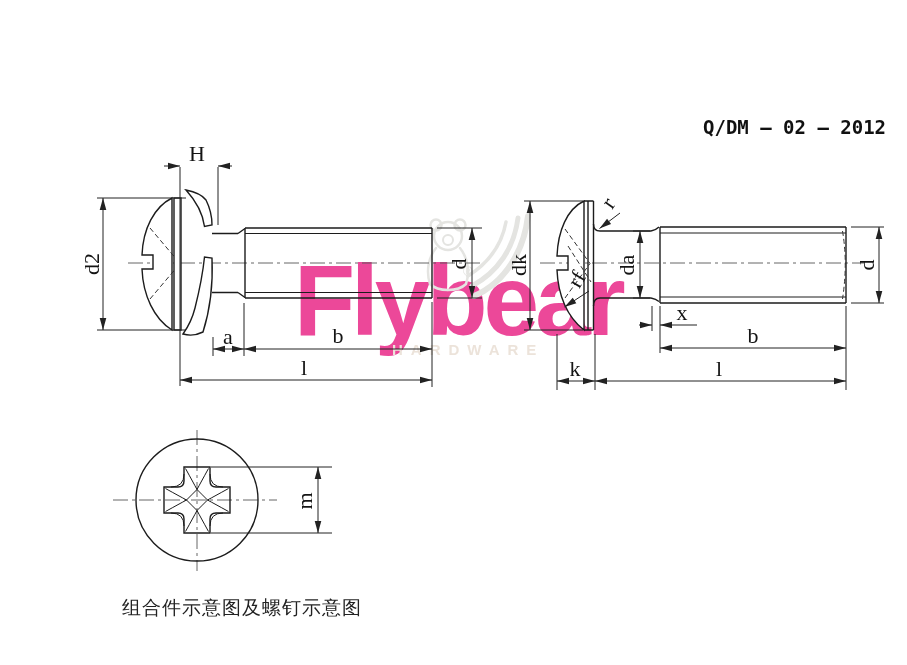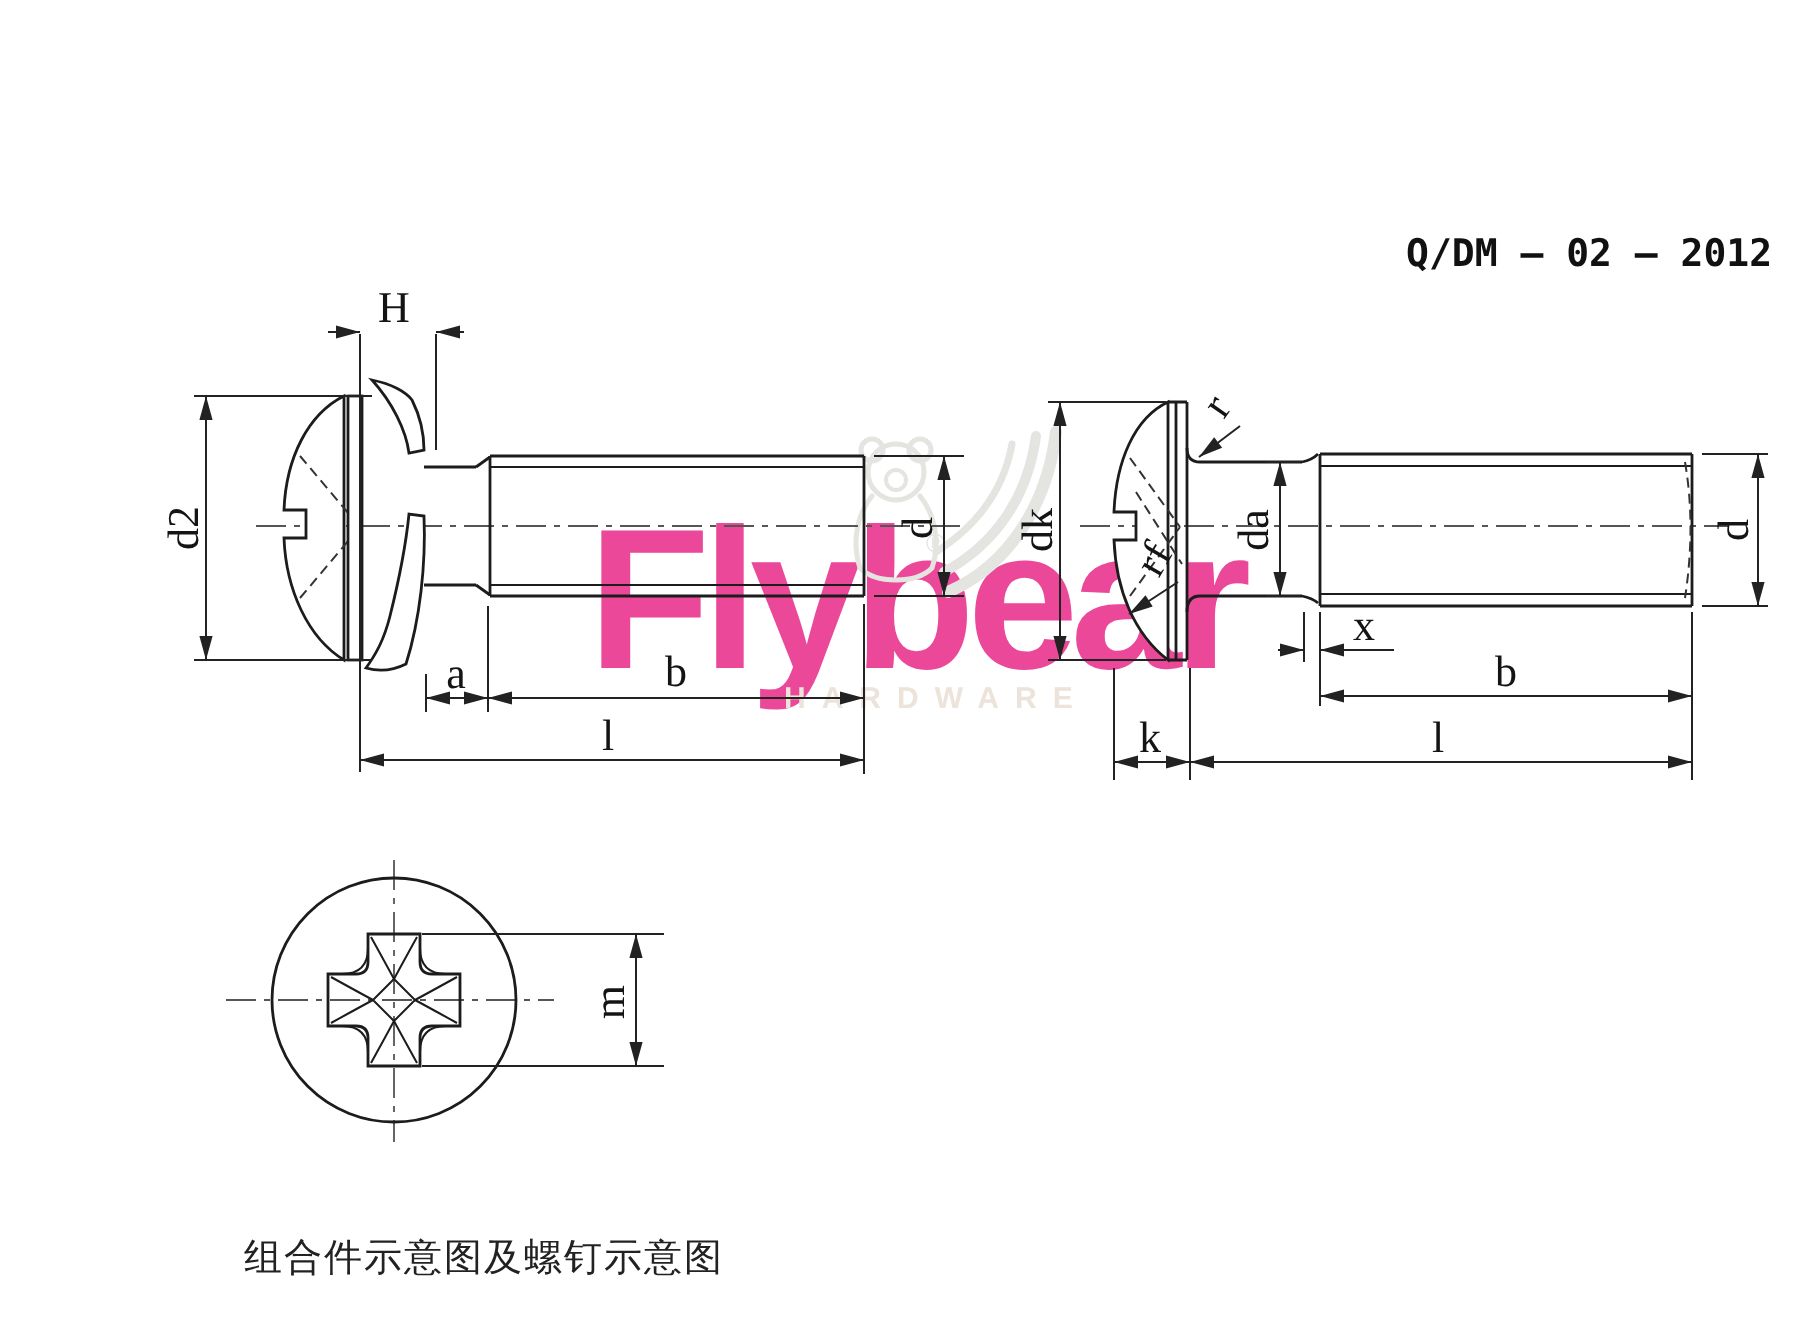--- a/index.html
+++ b/index.html
@@ -6,21 +6,21 @@
   .page{position:relative;width:907px;height:665px;background:#fff;overflow:hidden;
         font-family:"Liberation Sans",sans-serif;}
   .doc-number{position:absolute;left:703px;top:72px;font-family:"DejaVu Sans Mono",monospace;
         font-weight:bold;font-size:19px;color:#111;white-space:nowrap;margin-top:44px;}
   .wm-brand{position:absolute;left:294px;top:250px;font-family:Liberation Sans, sans-serif;
         font-weight:bold;font-size:100px;line-height:1;letter-spacing:-4px;color:#ec4899;
         white-space:nowrap;}
   .wm-sub{position:absolute;left:392px;top:341px;font-weight:bold;font-size:15px;
         letter-spacing:8px;color:#ece3da;white-space:nowrap;}
   .caption{position:absolute;left:122px;top:595px;font-family:"DejaVu Serif",serif;
-        font-size:19px;letter-spacing:1px;color:#222;white-space:nowrap;margin-top:21px;}
+        font-size:19px;letter-spacing:1px;color:#222;white-space:nowrap;}
   svg.drawing{position:absolute;left:0;top:0;}
   .ol{stroke:#1c1c1c;stroke-width:1.4;fill:none;}
   .olw{stroke:#1c1c1c;stroke-width:1.4;fill:#ffffff;}
   .thin{stroke:#1c1c1c;stroke-width:1;fill:none;}
   .dim{stroke:#222;stroke-width:1;fill:none;}
   .cl{stroke:#555;stroke-width:0.9;stroke-dasharray:15 4 3 4;fill:none;}
   .hid{stroke:#333;stroke-width:1;stroke-dasharray:5 3;fill:none;}
   .wm{stroke:#e4e4e1;fill:none;stroke-linecap:round;}
   text.lbl{font-family:"Liberation Serif",serif;font-size:22px;fill:#141414;text-anchor:middle;}
 </style>

